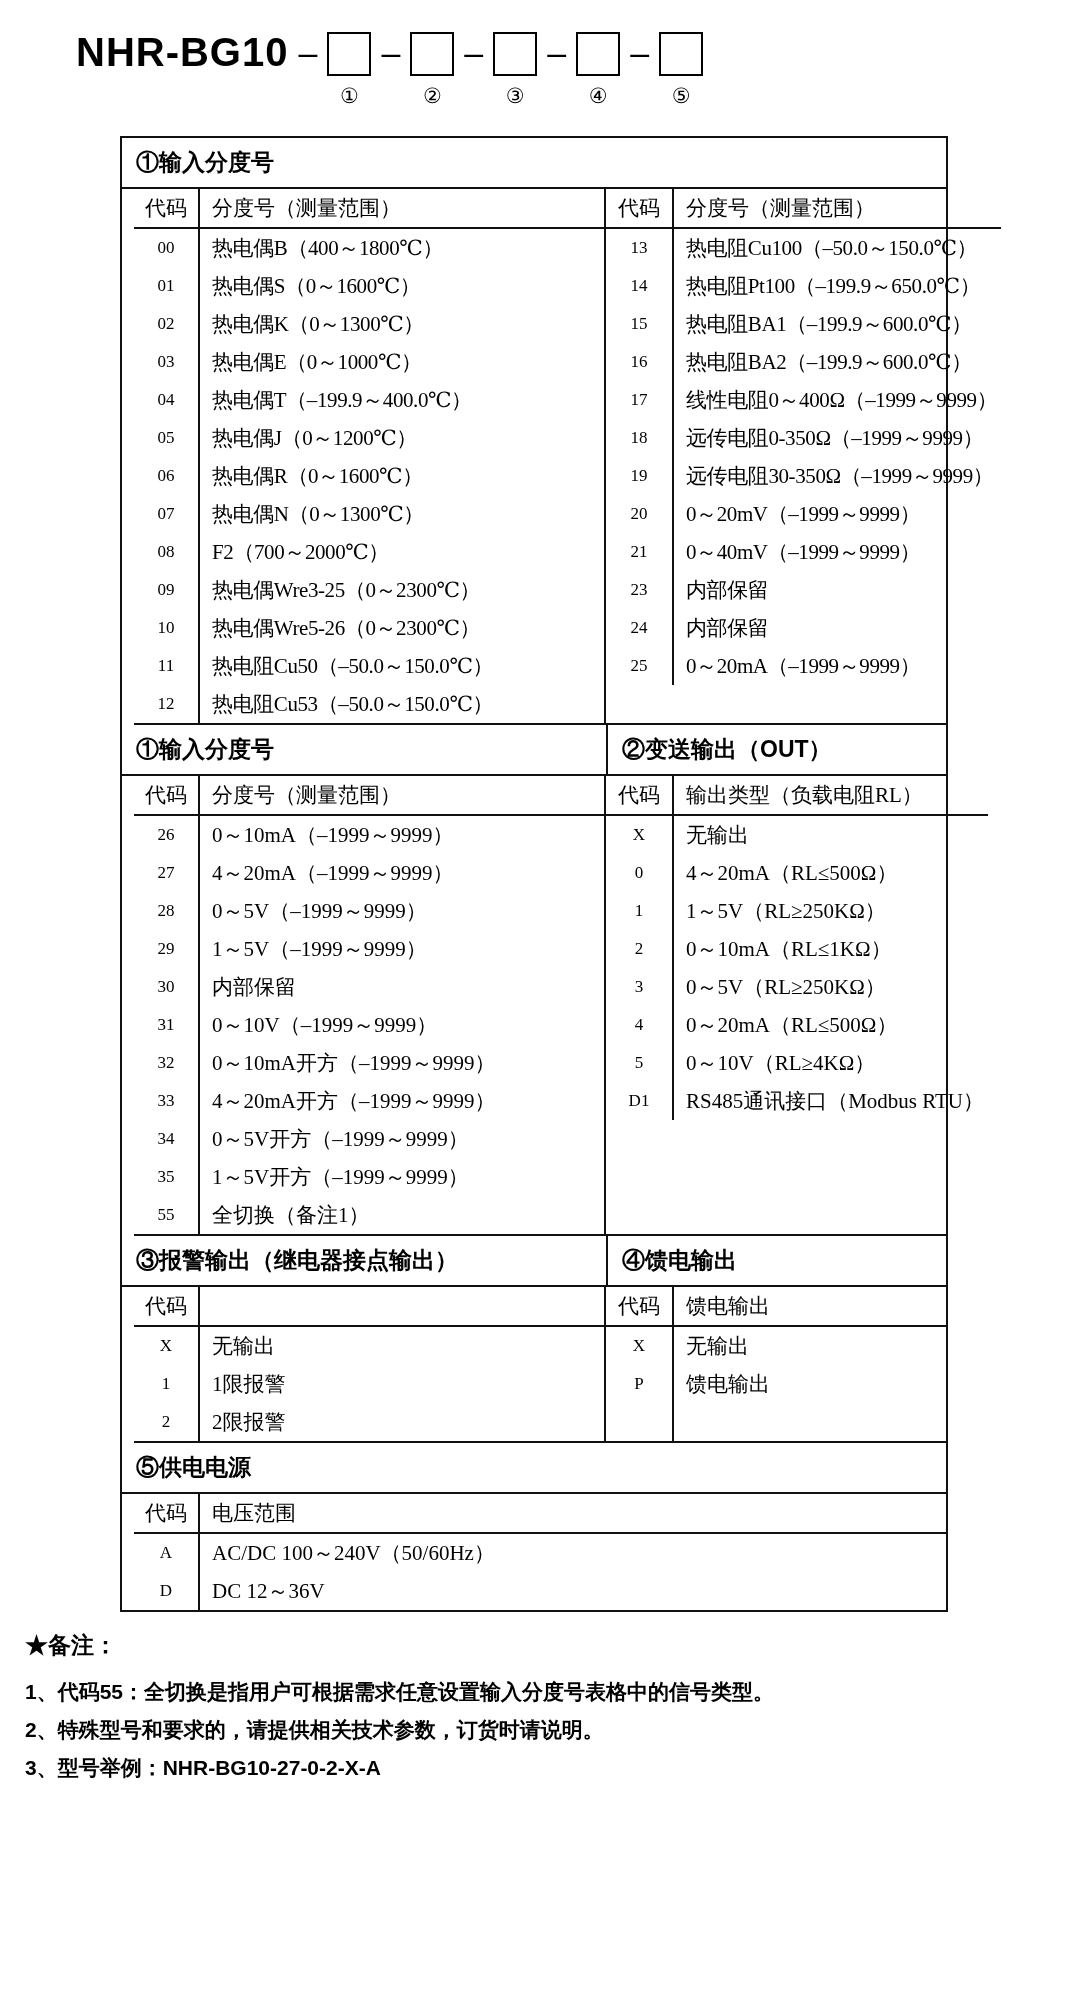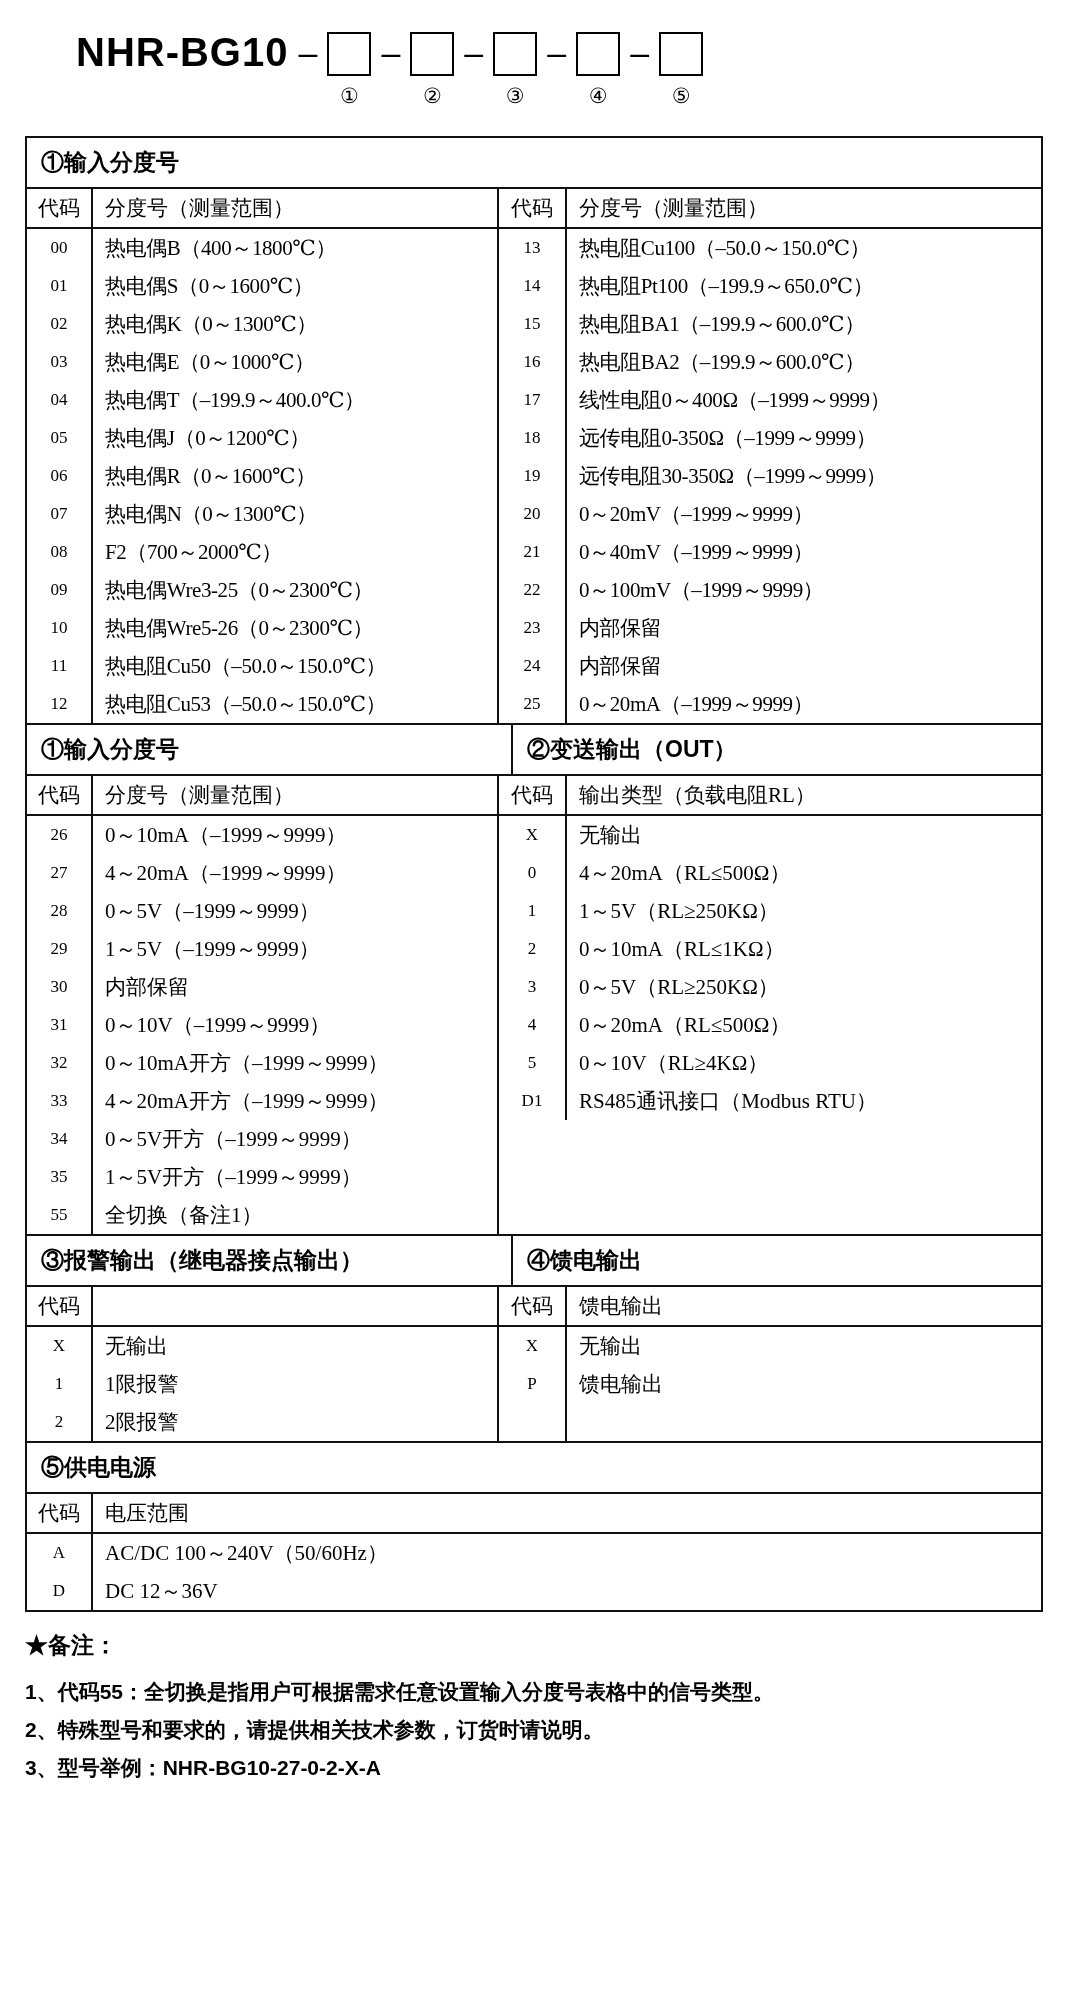--- a/index.html
+++ b/index.html
@@ -56,21 +56,21 @@
   }
   .slot-num {
     font-size: 21px;
     margin-top: 8px;
     font-family: "Liberation Sans", sans-serif;
   }
 
   
   .tbl {
     border: 2px solid #111;
-    width: 1018px;
+    width: 828px;
     margin: 4px auto 0 auto;
     box-sizing: border-box;
   }
   .sec-head {
     display: flex;
     border-bottom: 2px solid #111;
   }
   .sec-head > div {
     font-weight: bold;
     font-size: 23px;
@@ -85,20 +85,21 @@
     border-left: 2px solid #111;
   }
   .sec-head.full .left {
     flex: 1;
     border-left: none;
   }
 
   .cols {
     display: flex;
     border-bottom: 2px solid #111;
+    margin-left: 12px;
   }
   .cols:last-child {
     border-bottom: none;
   }
   .col {
     flex: 0 0 470px;
   }
   .col.right {
     flex: 1;
     border-left: 2px solid #111;
@@ -295,24 +296,20 @@
           </div>
         <div class="row tight">
             <div class="c-code">20</div>
             <div class="c-desc">0～20mV（–1999～9999）</div>
           </div>
         <div class="row tight">
             <div class="c-code">21</div>
             <div class="c-desc">0～40mV（–1999～9999）</div>
           </div>
         <div class="row tight">
-            <div class="c-code">22</div>
-            <div class="c-desc">0～100mV（–1999～9999）</div>
-          </div>
-        <div class="row tight">
             <div class="c-code">23</div>
             <div class="c-desc">内部保留</div>
           </div>
         <div class="row tight">
             <div class="c-code">24</div>
             <div class="c-desc">内部保留</div>
           </div>
         <div class="row tight">
             <div class="c-code">25</div>
             <div class="c-desc">0～20mA（–1999～9999）</div>

